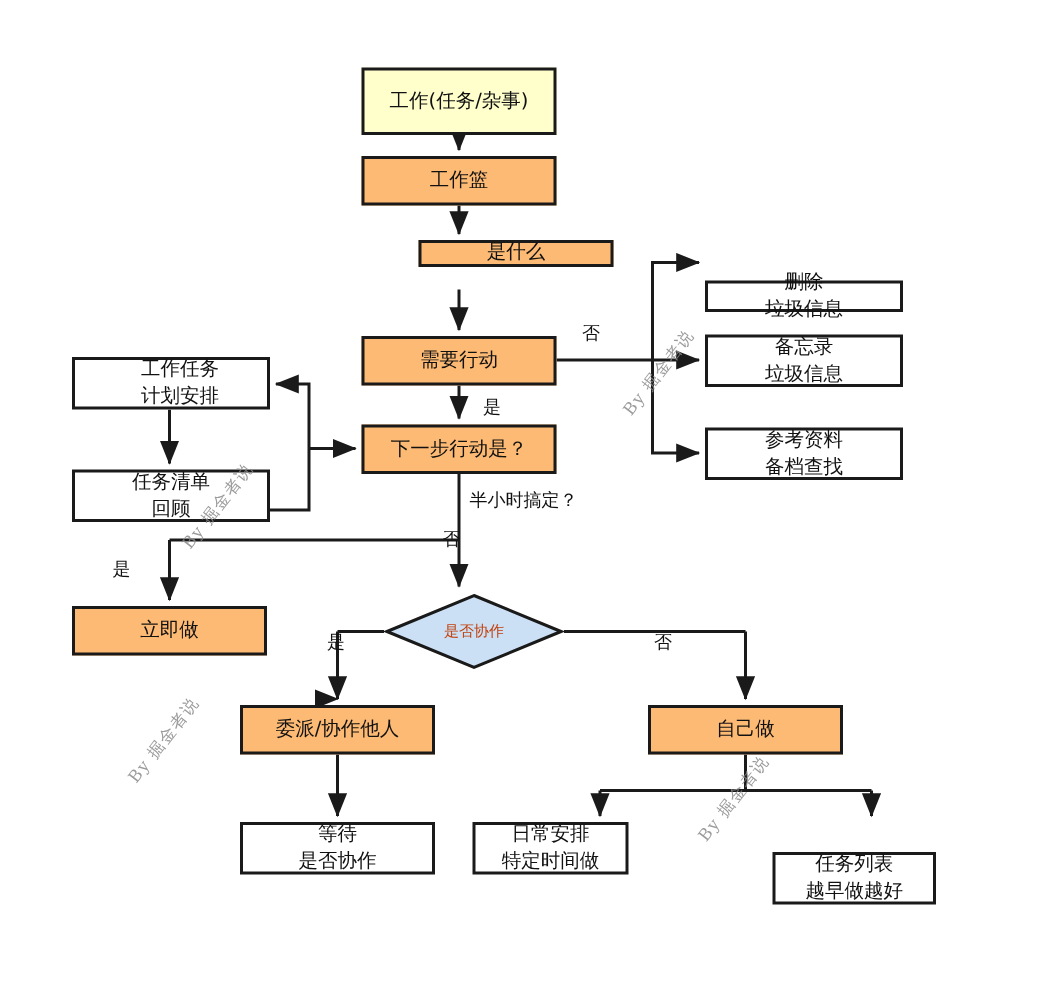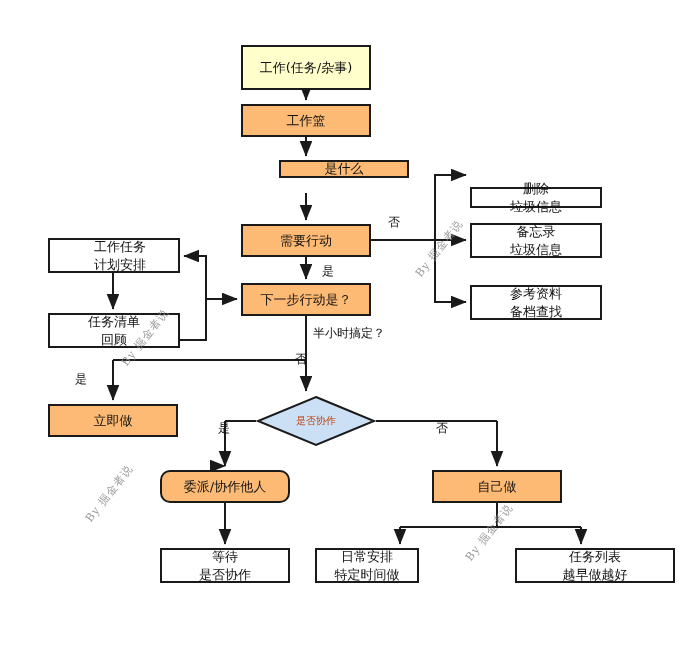--- a/index.html
+++ b/index.html
@@ -166,31 +166,31 @@
   <div class="node fill-white" style="left:48px;top:313px;width:132px;height:35px;">任务清单
 回顾</div>
 
   <div class="diamond-wrap" style="left:256px;top:395px;width:120px;height:52px;">
     <svg width="120" height="52" viewBox="0 0 120 52">
       <polygon points="60,2 118,26 60,50 2,26" fill="#cce0f5" stroke="#1a1a1a" stroke-width="2"></polygon>
     </svg>
     <div class="diamond-label">是否协作</div>
   </div>
 
-  <div class="node fill-blue" style="left:160px;top:470px;width:130px;height:33px;border-radius:10px;">委派/协作他人</div>
+  <div class="node fill-blue" style="left:160px;top:470px;width:130px;height:33px;">委派/协作他人</div>
 
   <div class="node fill-blue" style="left:432px;top:470px;width:130px;height:33px;">自己做</div>
 
   <div class="node fill-white" style="left:160px;top:548px;width:130px;height:35px;">等待
 是否协作</div>
 
   <div class="node fill-white" style="left:315px;top:548px;width:104px;height:35px;">日常安排
 特定时间做</div>
 
-  <div class="node fill-white" style="left:515px;top:548px;width:160px;height:35px;">任务列表
+  <div class="node fill-white" style="left:515px;top:568px;width:109px;height:35px;">任务列表
 越早做越好</div>
 
   <div class="edge-label" style="left:388px;top:214px;">否</div>
   <div class="edge-label" style="left:322px;top:263px;">是</div>
   <div class="edge-label" style="left:313px;top:325px;">半小时搞定？</div>
   <div class="edge-label" style="left:295px;top:351px;">否</div>
   <div class="edge-label" style="left:75px;top:371px;">是</div>
   <div class="edge-label" style="left:218px;top:420px;">是</div>
   <div class="edge-label" style="left:436px;top:420px;">否</div>
 

